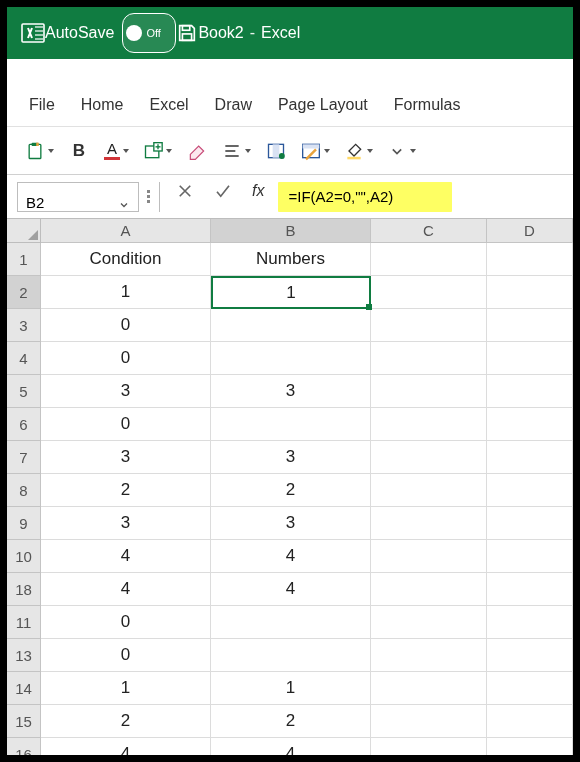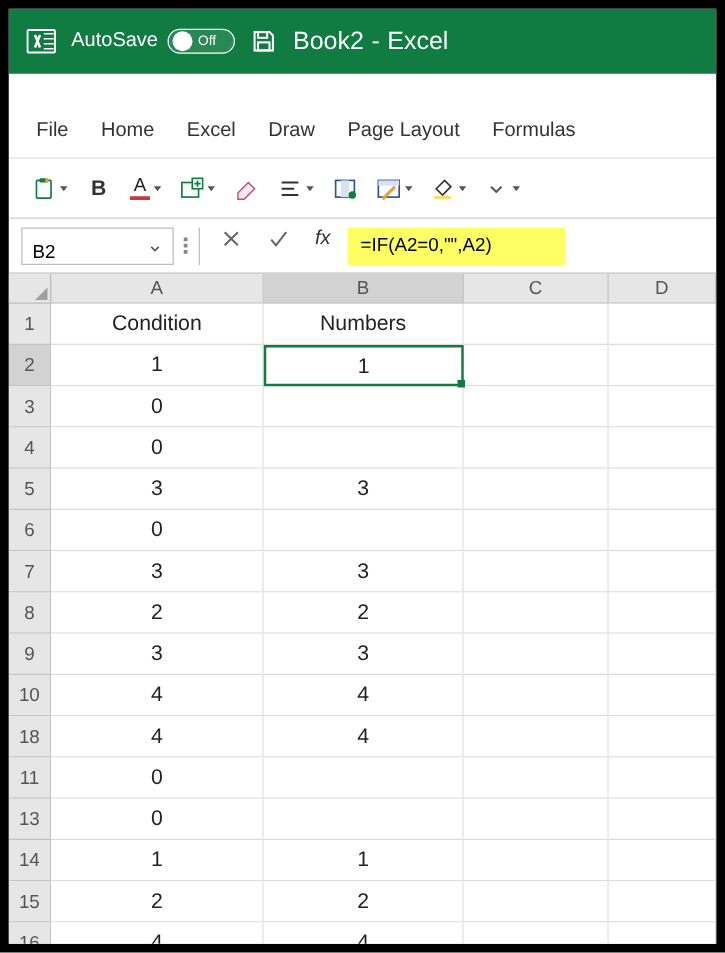--- a/index.html
+++ b/index.html
@@ -17,44 +17,44 @@
     background: #fff;
     overflow: hidden;
   }
   
   .titlebar {
     height: 52px;
     background: #107c41;
     display: flex;
     align-items: center;
     padding: 0 14px;
-    gap: 12px;
+    gap: 0;
     color: #fff;
   }
   .excel-logo {
     width: 24px; height: 24px;
     fill: #fff;
   }
   .autosave { display: flex; align-items: center; gap: 8px; font-size: 16px; }
   .autosave-toggle {
-    width: 54px; height: 20px;
+    width: 54px; height: 40px;
     background: rgba(255,255,255,.1);
     border: 1.5px solid #fff;
     border-radius: 12px;
     display: flex; align-items: center;
     padding: 0 3px;
     justify-content: flex-start;
     gap: 4px;
   }
   .autosave-knob {
     width: 16px; height: 16px; border-radius: 50%; background: #fff;
   }
   .autosave-text { font-size: 11px; color: #fff; }
   .save-icon { width: 22px; height: 22px; }
-  .doc-title { font-size: 20px; display: flex; gap: 6px; align-items: center; }
+  .doc-title { font-size: 16px; display: flex; gap: 6px; align-items: center; }
   .doc-title .dash { opacity: .9; }
   
   .tabs {
     height: 44px;
     display: flex;
     align-items: center;
     gap: 26px;
     padding: 0 22px;
     font-size: 16px;
     color: #333;
@@ -99,22 +99,22 @@
     height: 44px;
     display: flex;
     align-items: center;
     border-bottom: 1px solid #bdbdbd;
     padding: 0 10px;
     gap: 6px;
   }
   .namebox {
     width: 122px; height: 30px;
     border: 1px solid #bdbdbd;
-    display: flex; align-items: flex-start;
-    padding: 10px 8px;
+    display: flex; align-items: flex-end;
+    padding: 0 8px;
     font-size: 15px;
     justify-content: space-between;
   }
   .fxdivider { width: 1px; height: 30px; background: #bdbdbd; margin: 0 2px; }
   .fxcolon { width: 6px; display:flex; flex-direction:column; gap:2px; align-items:center;}
   .fxcolon i{ width:3px; height:3px; background:#888; display:block;}
   .fxctrl {
     display: flex; gap: 20px;
     padding: 0 8px;
     height: 30px;

